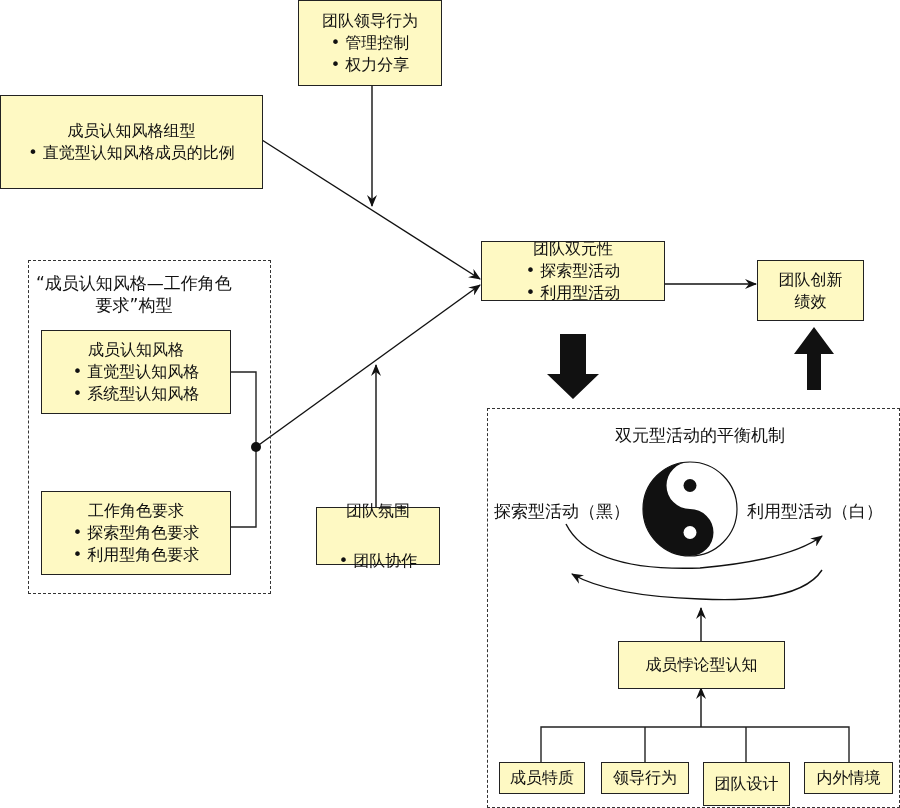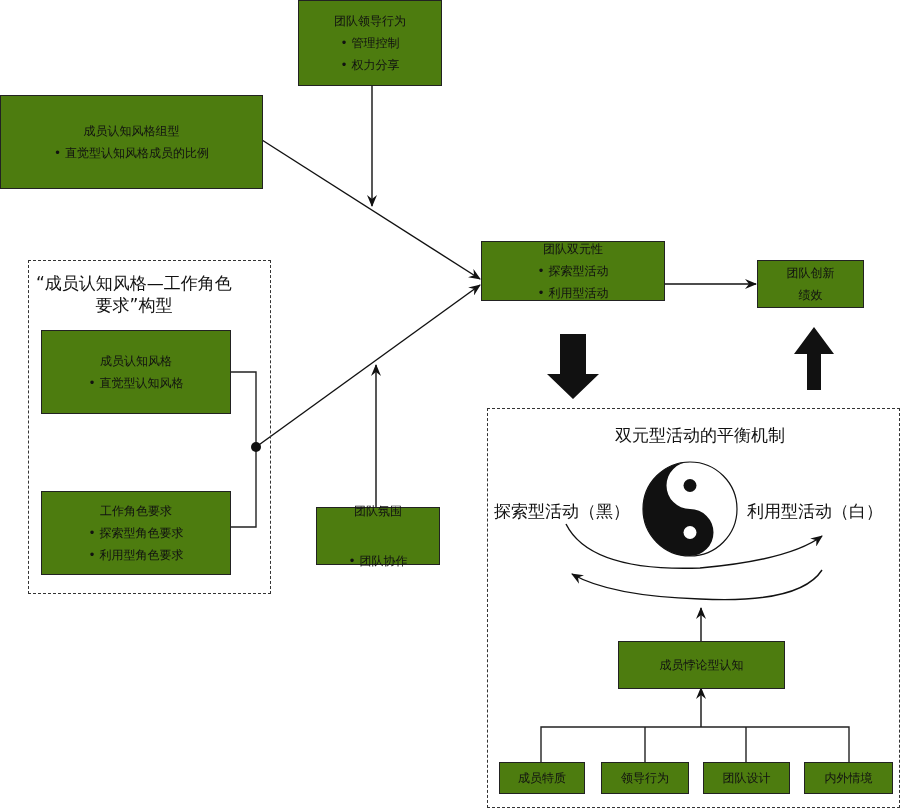--- a/index.html
+++ b/index.html
@@ -1,20 +1,20 @@
 <!DOCTYPE html>
 <html><head>
 <meta charset="utf-8">
 <style>
   html, body { margin: 0; padding: 0; background: #ffffff; }
   body { width: 900px; height: 808px; position: relative; overflow: hidden;
          font-family: "DejaVu Sans", sans-serif; color: #111; }
   svg.wires { position: absolute; left: 0; top: 0; width: 900px; height: 808px; }
-  .box { position: absolute; border: 1.5px solid #222; background: #4d7c0f;
-         box-sizing: border-box; text-align: center; font-size: 12px; line-height: 22px;
+  .box { position: absolute; border: 1.5px solid #222; background: #fef9c3;
+         box-sizing: border-box; text-align: center; font-size: 16px; line-height: 22px;
          display: flex; flex-direction: column; justify-content: center; align-items: center; }
   .dash { position: absolute; border: 1.5px dashed #333; box-sizing: border-box; }
   .line { display: block; white-space: nowrap; }
   .lbl { position: absolute; font-size: 17px; line-height: 22px; white-space: nowrap; }
   .center { text-align: center; }
 </style>
 </head>
 <body>
 
 <svg class="wires" viewBox="0 0 900 808">
@@ -70,57 +70,58 @@
   <span class="line">• 直觉型认知风格成员的比例</span>
 </div>
 
 <div class="dash" style="left:28px;top:260px;width:243px;height:334px;"></div>
 <div class="lbl" style="left:36px;top:272px;">“成员认知风格—工作角色</div>
 <div class="lbl center" style="left:84px;top:294px;width:100px;">要求”构型</div>
 
 <div class="box" style="left:41px;top:330px;width:190px;height:84px;">
   <span class="line">成员认知风格</span>
   <span class="line">• 直觉型认知风格</span>
+  <span class="line">• 系统型认知风格</span>
 </div>
 
 <div class="box" style="left:41px;top:491px;width:190px;height:84px;">
   <span class="line">工作角色要求</span>
   <span class="line">• 探索型角色要求</span>
   <span class="line">• 利用型角色要求</span>
 </div>
 
 <div class="box" style="left:316px;top:507px;width:124px;height:58px;gap:28px;">
   <span class="line">团队氛围</span>
   <span class="line">• 团队协作</span>
 </div>
 
 <div class="box" style="left:481px;top:241px;width:184px;height:60px;">
   <span class="line">团队双元性</span>
   <span class="line">• 探索型活动</span>
   <span class="line">• 利用型活动</span>
 </div>
 
-<div class="box" style="left:757px;top:260px;width:107px;height:48px;">
+<div class="box" style="left:757px;top:260px;width:107px;height:61px;">
   <span class="line">团队创新</span>
   <span class="line">绩效</span>
 </div>
 
 <div class="dash" style="left:487px;top:408px;width:413px;height:400px;"></div>
 <div class="lbl center" style="left:560px;top:424px;width:280px;">双元型活动的平衡机制</div>
 <div class="lbl" style="left:494px;top:500px;">探索型活动（黑）</div>
 <div class="lbl" style="left:747px;top:500px;">利用型活动（白）</div>
 
 <div class="box" style="left:618px;top:641px;width:167px;height:48px;">
   <span class="line">成员悖论型认知</span>
 </div>
 
 <div class="box" style="left:499px;top:762px;width:86px;height:32px;">
   <span class="line">成员特质</span>
 </div>
 <div class="box" style="left:601px;top:762px;width:88px;height:32px;">
   <span class="line">领导行为</span>
 </div>
-<div class="box" style="left:703px;top:762px;width:87px;height:32px;">
+<div class="box" style="left:703px;top:762px;width:87px;height:44px;">
   <span class="line">团队设计</span>
 </div>
 <div class="box" style="left:804px;top:762px;width:89px;height:32px;">
   <span class="line">内外情境</span>
 </div>
 
 </body></html>

